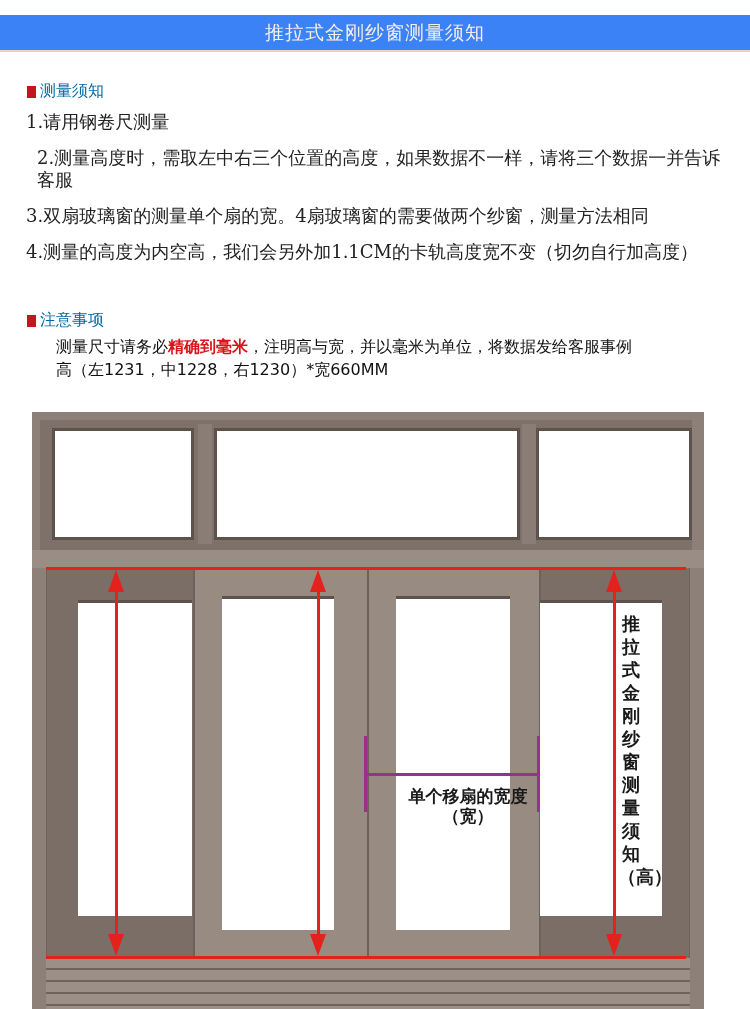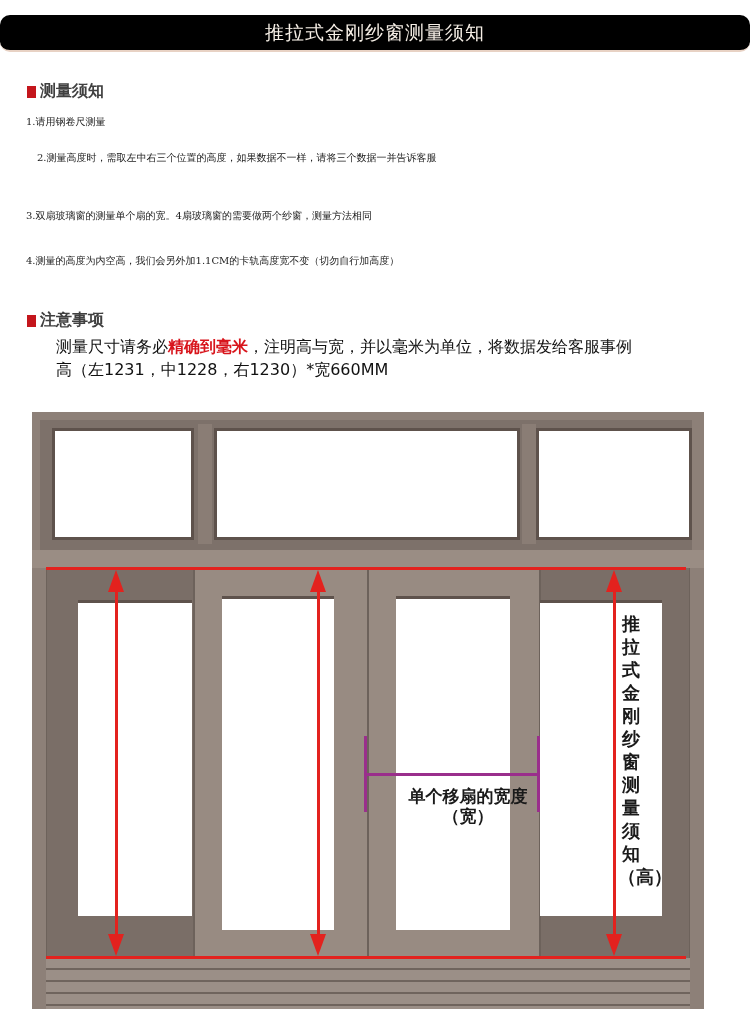--- a/index.html
+++ b/index.html
@@ -1,21 +1,21 @@
 <!DOCTYPE html>
 <html><head>
 <meta charset="utf-8">
 <style>
   html, body { margin:0; padding:0; background:#ffffff; }
   body { width:750px; height:1009px; position:relative; overflow:hidden; font-family:"DejaVu Sans", sans-serif; color:#222; }
-  .banner { position:absolute; left:0; top:15px; width:750px; height:37px; background:#000000; border-bottom:2px solid #e8d2c4; box-sizing:border-box; display:flex; align-items:center; justify-content:center;border-radius:10px; }
+  .banner { position:absolute; left:0; top:15px; width:750px; height:37px; background:#3b82f6; border-bottom:2px solid #e8d2c4; box-sizing:border-box; display:flex; align-items:center; justify-content:center; }
   .banner span { color:#f6efe6; font-size:19px; letter-spacing:1px; font-family:"DejaVu Sans", sans-serif; }
-  .sec-title { position:absolute; left:27px; font-size:16px; font-weight:bold; color:#404040; display:flex; align-items:center; }
+  .sec-title { position:absolute; left:27px; font-size:16px; font-weight:normal; color:#0369a1; display:flex; align-items:center; }
   .sec-title .mark { display:inline-block; width:9px; height:12px; background:#c4161c; margin-right:4px; }
-  .para { position:absolute; left:26px; width:700px; font-family:"DejaVu Serif", serif; font-size:10px; color:#222; line-height:22px; }
+  .para { position:absolute; left:26px; width:700px; font-family:"DejaVu Serif", serif; font-size:18px; color:#222; line-height:22px; }
   .note { position:absolute; left:26px; width:710px; font-size:16px; color:#111; font-weight:500;margin-left:30px; }
   .note .red { color:#d8151c; font-weight:bold; }
 
   .window { position:absolute; left:32px; top:412px; width:672px; height:597px; background:#8d8078; }
   .win-outer-inner { position:absolute; left:8px; top:8px; width:652px; height:130px; background:#7d716a; }
   .pane { position:absolute; background:#ffffff; border:3px solid #5e524c; box-sizing:border-box; }
   .mullion { position:absolute; background:#8a7d75; }
   .transom { position:absolute; left:0; top:138px; width:672px; height:18px; background:#9a8d84; }
   .slider-frame { position:absolute; left:14px; top:156px; width:644px; height:390px; background:#8b7e76; }
   .sash { position:absolute; background:#988b82; box-sizing:border-box; border-left:1px solid #6d625b; border-right:1px solid #6d625b; }
@@ -37,21 +37,21 @@
   <span>推拉式金刚纱窗测量须知</span>
 </div>
 
 <div class="sec-title" style="top:81px;">
   <span class="mark"></span>
   <span>测量须知</span>
 </div>
 <div class="para" style="top:111px;">1.请用钢卷尺测量</div>
 <div class="para" style="top:147px;margin-left:11px;">2.测量高度时，需取左中右三个位置的高度，如果数据不一样，请将三个数据一并告诉客服</div>
 <div class="para" style="top:205px;">3.双扇玻璃窗的测量单个扇的宽。4扇玻璃窗的需要做两个纱窗，测量方法相同</div>
-<div class="para" style="top:250px;">4.测量的高度为内空高，我们会另外加1.1CM的卡轨高度宽不变（切勿自行加高度）</div>
+<div class="para" style="top:241px;">4.测量的高度为内空高，我们会另外加1.1CM的卡轨高度宽不变（切勿自行加高度）</div>
 
 <div class="sec-title" style="top:310px;">
   <span class="mark"></span>
   <span>注意事项</span>
 </div>
 <div class="note" style="top:337px;">
   <span>测量尺寸请务必</span><span class="red">精确到毫米</span><span>，注明高与宽，并以毫米为单位，将数据发给客服事例</span>
 </div>
 <div class="note" style="top:360px;">高（左1231，中1228，右1230）*宽660MM</div>
 

